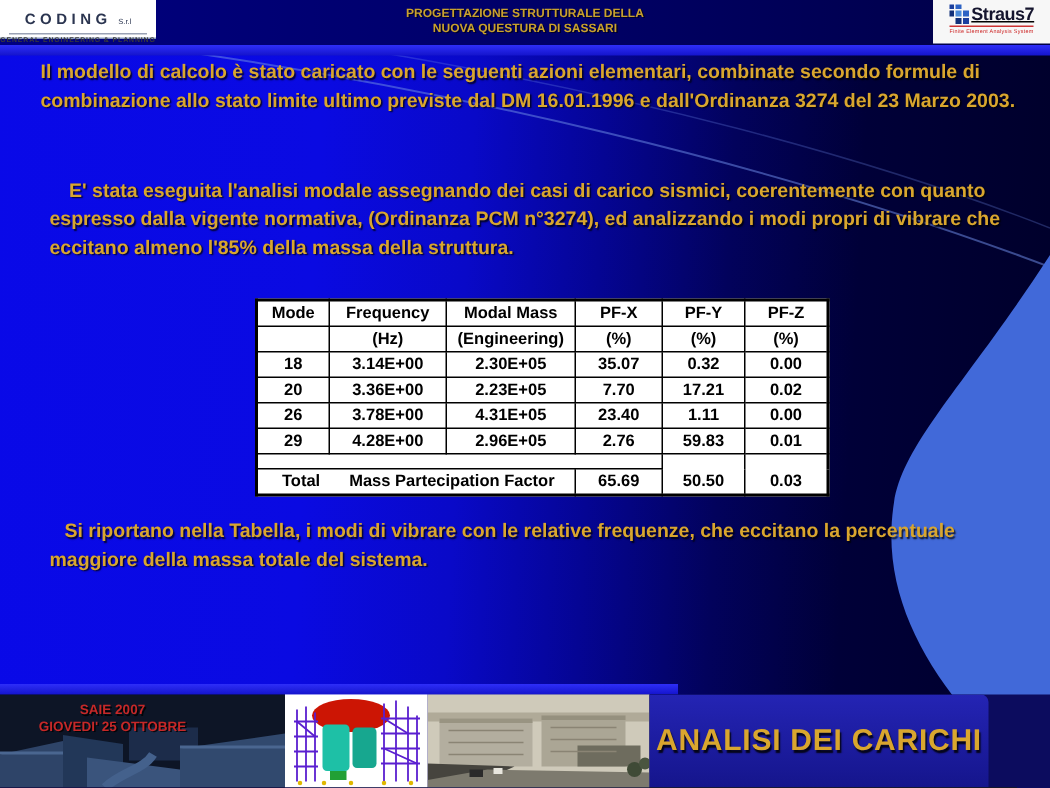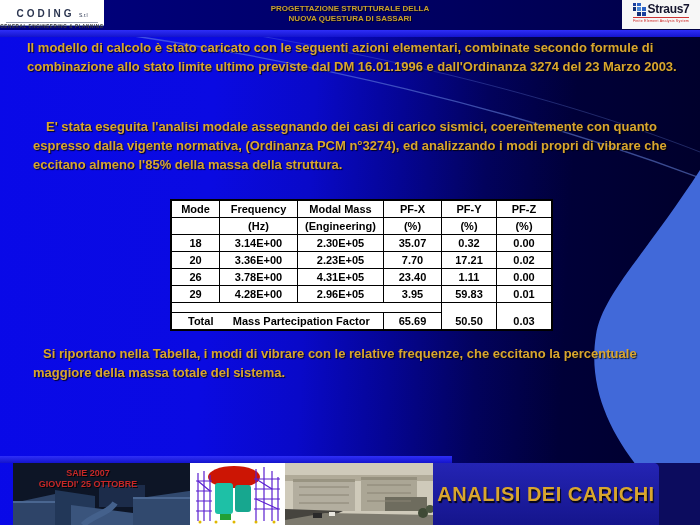--- a/index.html
+++ b/index.html
@@ -31,21 +31,21 @@
     position:absolute; top:4px; left:150px; width:400px; text-align:center;
     color:#c9a12c; font-weight:bold; font-size:8px; line-height:10px;
     text-shadow:1px 1px 0 rgba(0,0,0,0.6);
   }
 
   .straus-box {
     position:absolute; top:0; right:0; width:78px; height:29px;
     background:#f7f7f7; box-sizing:border-box; padding-top:2px;
     display:flex; flex-direction:column; align-items:center;
   }
-  .straus-row { display:flex; align-items:center; gap:2px; }
+  .straus-row { display:flex; align-items:center; gap:2px;text-decoration:underline; }
   .straus-icon { width:13px; height:13px; display:grid;
     grid-template-columns:repeat(3,1fr); grid-template-rows:repeat(3,1fr); gap:1px; }
   .straus-icon span { display:block; }
   .si-a{background:#123079} .si-b{background:#2c62c4} .si-c{background:#4b8ad8}
   .si-d{background:#1b3f9e} .si-e{background:#f7f7f7}
   .straus-name { font-size:12px; font-weight:bold; color:#15152e; letter-spacing:-0.3px; }
   .straus-tagline { font-size:3.6px; color:#cc2222; border-top:1px solid #cc3333;
     margin-top:1px; padding-top:1px; letter-spacing:0.2px; }
 
   .bar-top { position:absolute; top:30px; left:0; width:700px; height:7px;
@@ -75,21 +75,21 @@
   .c0{width:45px} .c1{width:75px} .c2{width:83px} .c3{width:55px} .c4{width:52px} .c5{width:52px}
   .gap td { height:9px; border-bottom:none; }
   .gap .g1 { border-bottom:1px solid #000; }
   .total .t-label { text-align:left; padding-left:16px; border-right:none; }
   .total .t-desc  { border-left:none; }
   .total .nt { border-top:none; }
 
   
   .footer { position:absolute; top:463px; left:0; width:700px; height:62px; }
   .seg { position:absolute; top:0; height:62px; overflow:hidden; }
-  .render-seg { left:0; width:190px; background:#0d1526;margin-left:13px; }
+  .render-seg { left:0; width:190px; background:#0d1526; }
   .fem-seg    { left:190px; width:95px; background:#ffffff; }
   .photo-seg  { left:285px; width:148px; background:#c9c4b4; }
   .footer-right { left:433px; width:267px; background:#0c0c5e; }
   .analisi-panel {
     position:absolute; left:0; top:0; width:226px; height:62px;
     background:linear-gradient(to bottom,#2424b4,#15158c);
     border-radius:0 5px 0 0;
     display:flex; align-items:center; justify-content:center;
   }
   .analisi-text { color:#d9a62e; font-weight:bold; font-size:20px; letter-spacing:0.5px;
@@ -188,21 +188,21 @@
       <td>3.78E+00</td>
       <td>4.31E+05</td>
       <td>23.40</td>
       <td>1.11</td>
       <td>0.00</td>
     </tr>
     <tr>
       <td>29</td>
       <td>4.28E+00</td>
       <td>2.96E+05</td>
-      <td>3.95</td>
+      <td>2.76</td>
       <td>59.83</td>
       <td>0.01</td>
     </tr>
     <tr class="gap">
       <td class="g1" colspan="4"></td>
       <td class="g2"></td>
       <td class="g3"></td>
     </tr>
     <tr class="total">
       <td class="t-label">Total</td>

